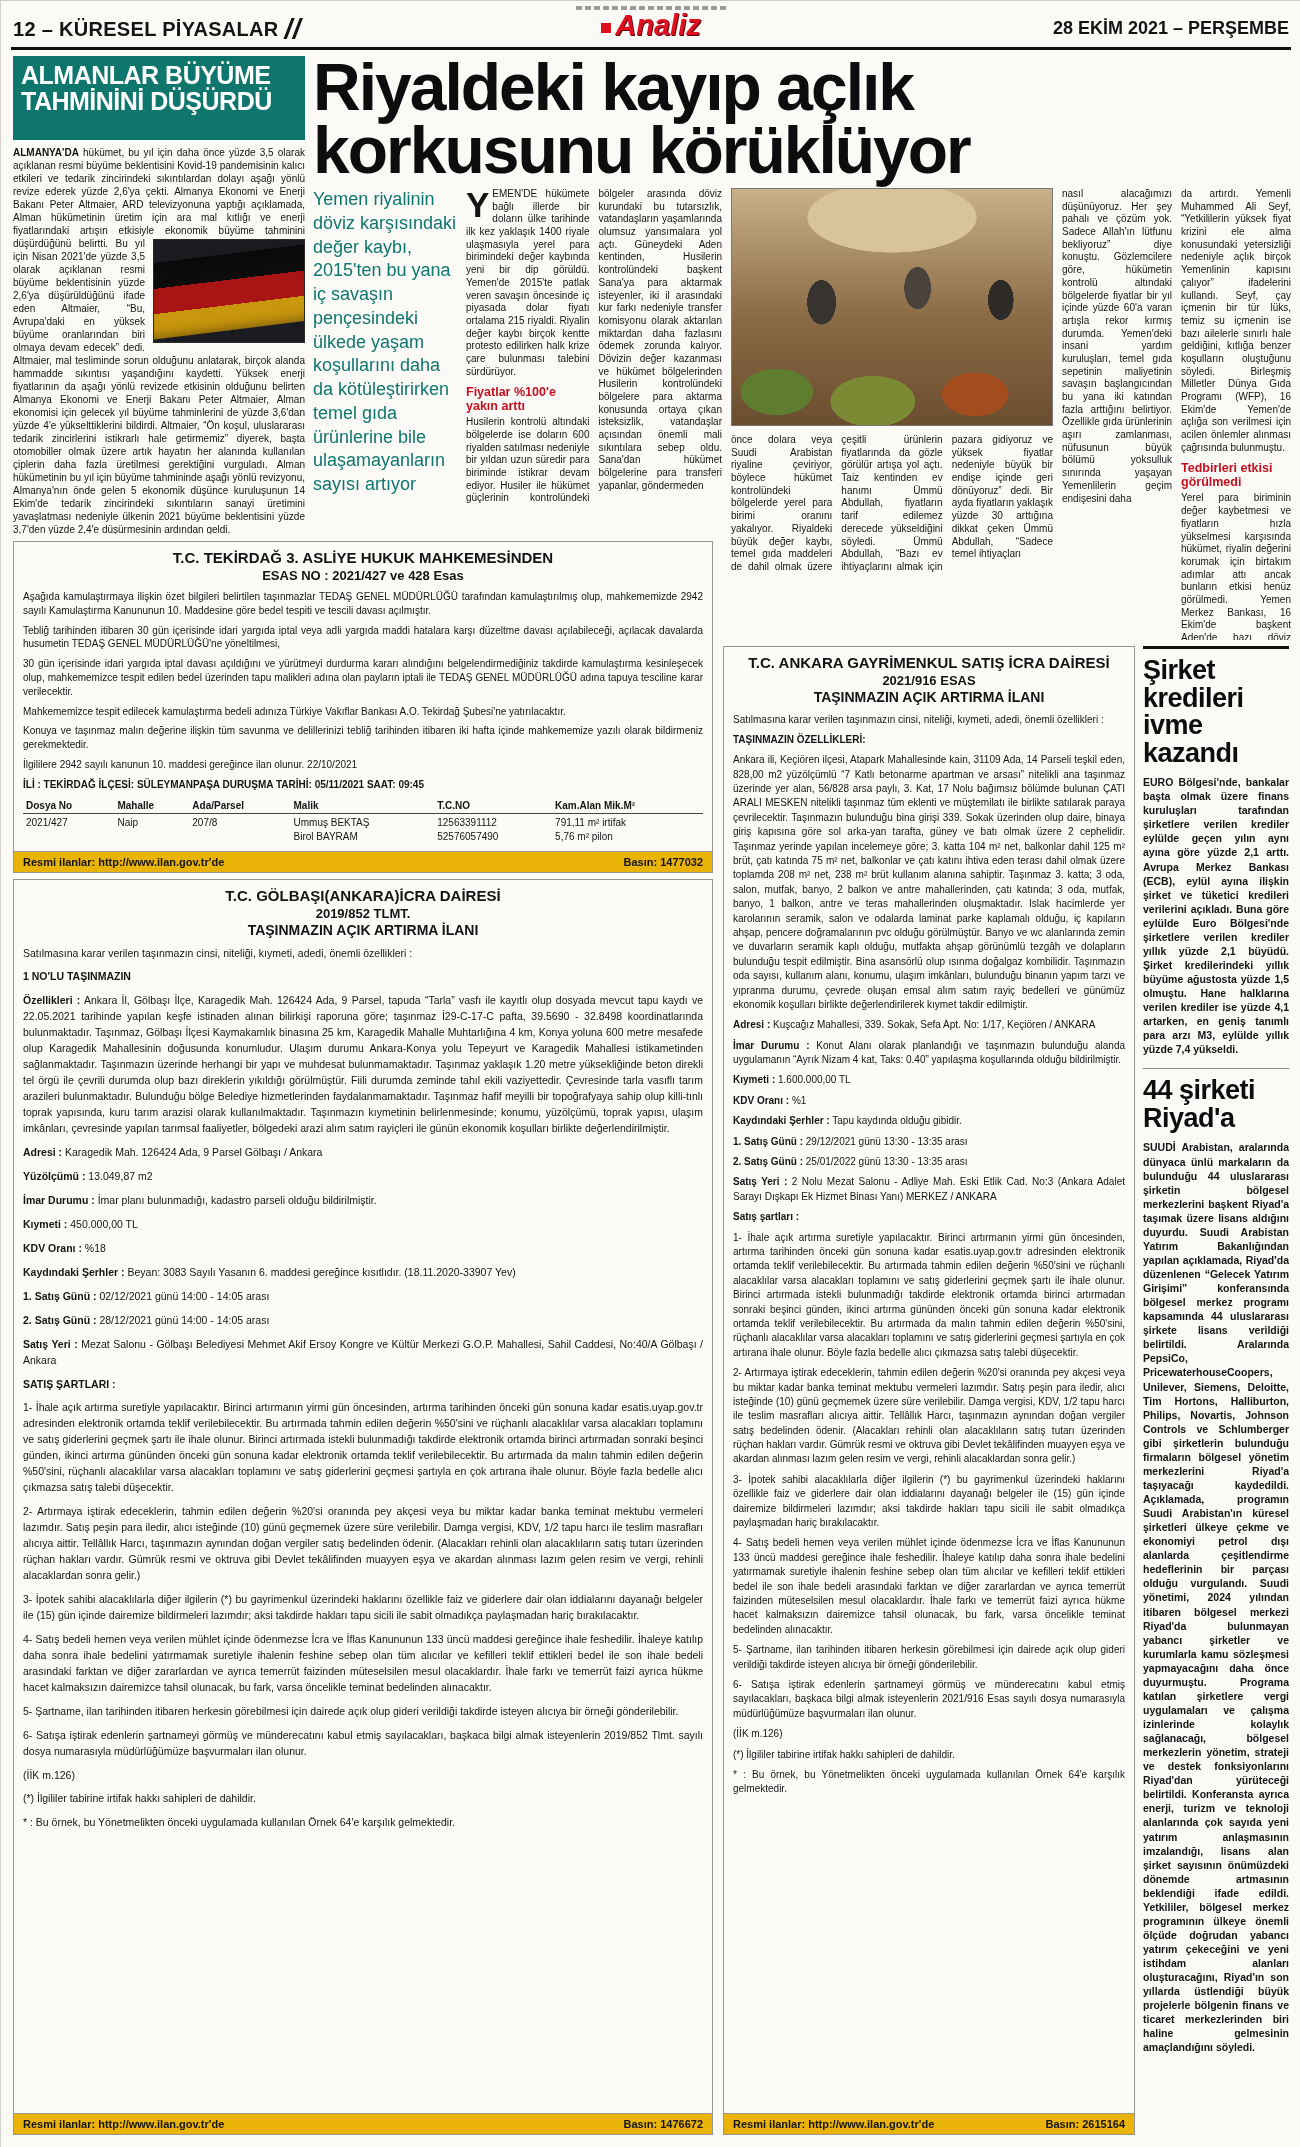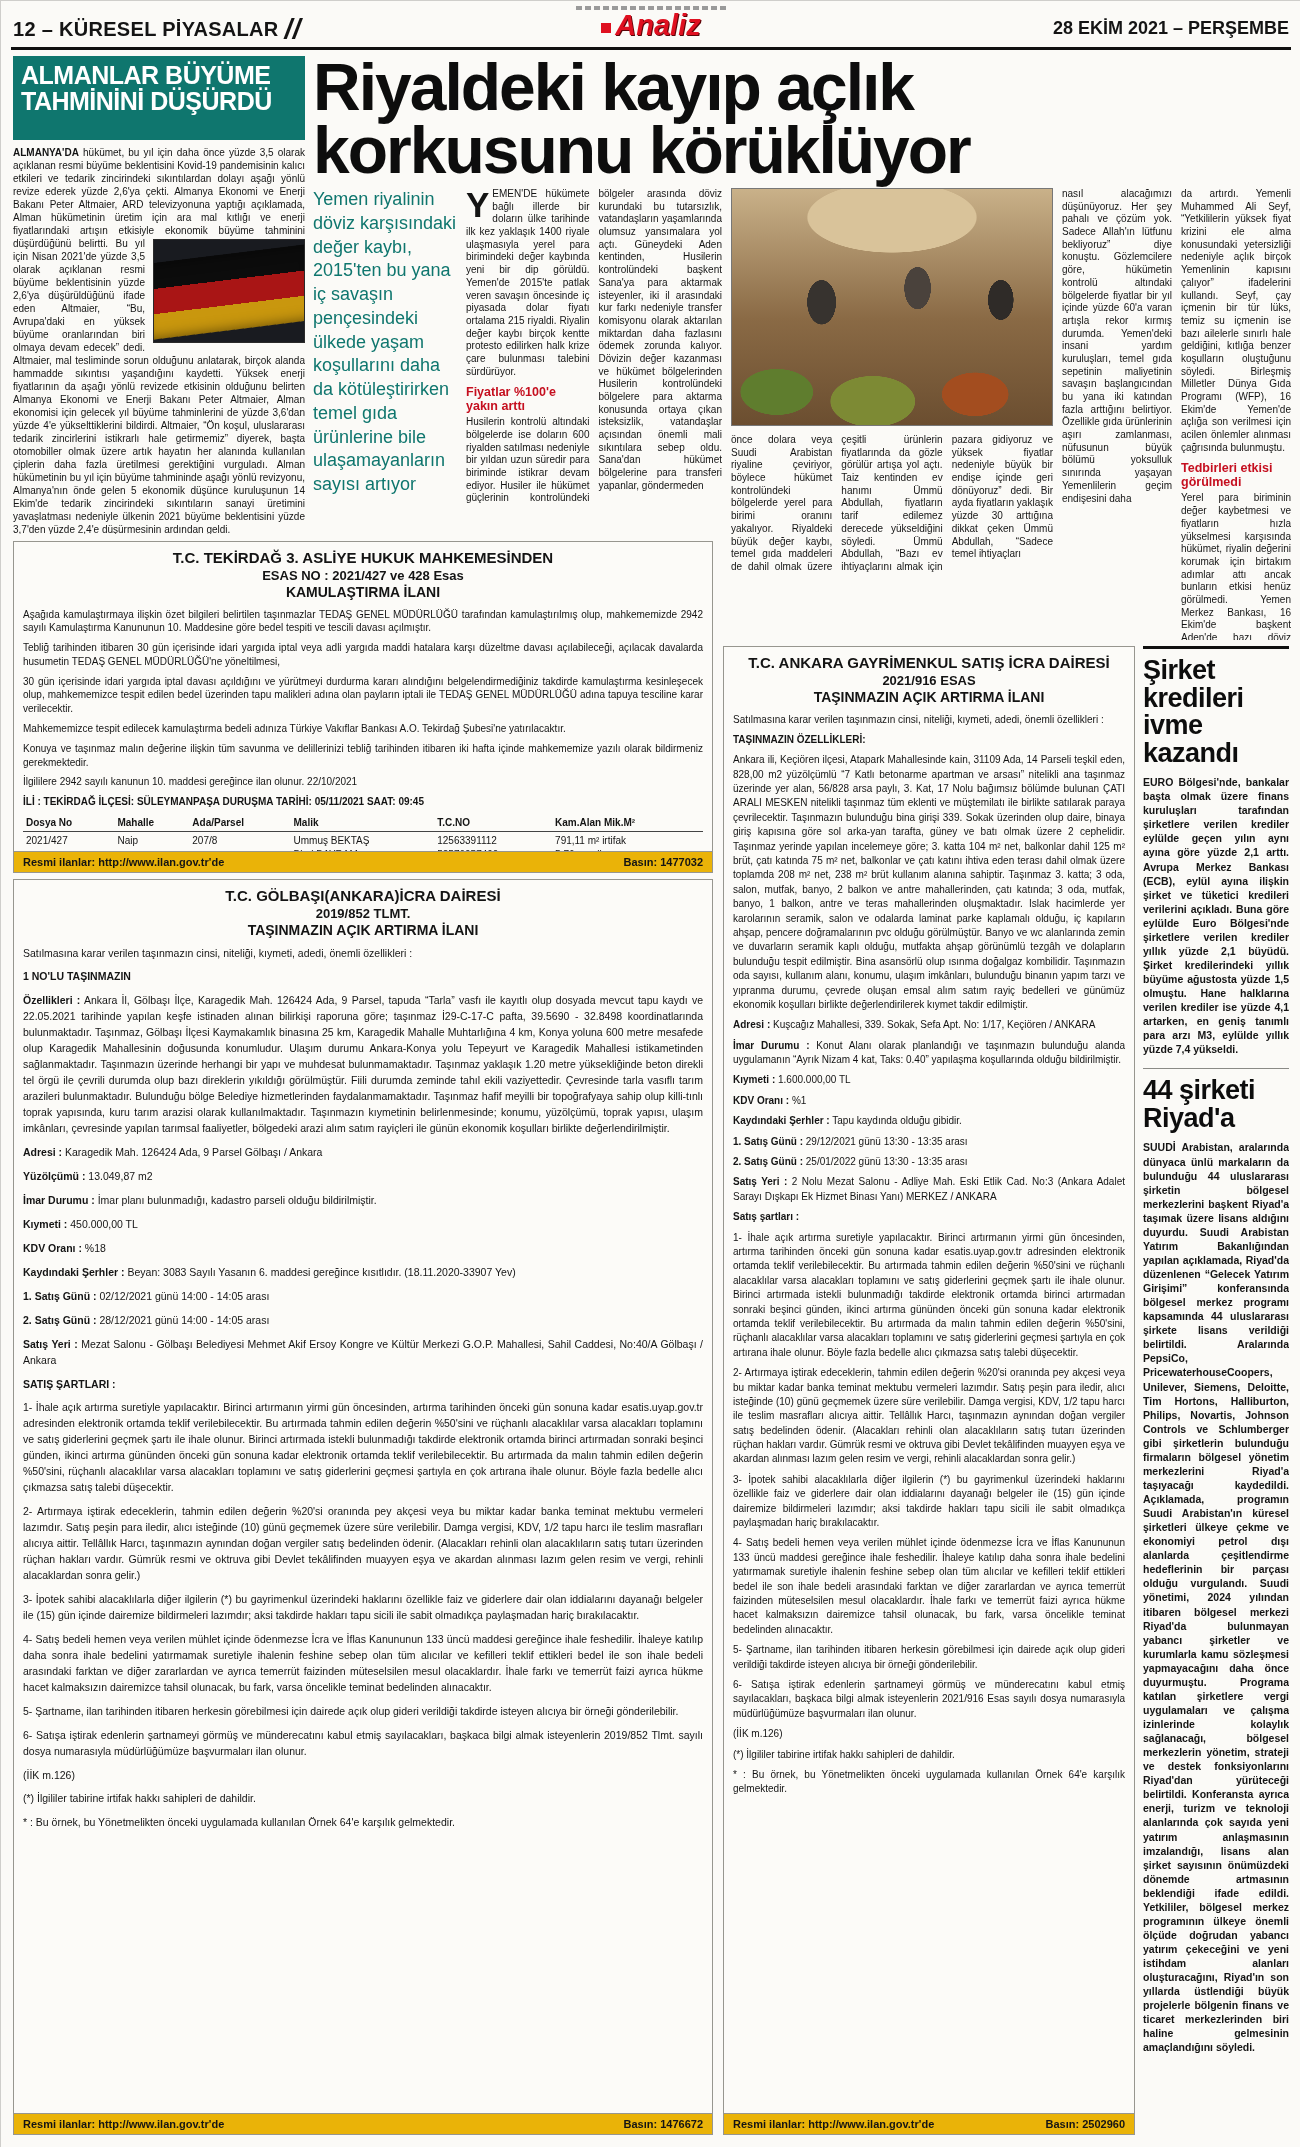--- a/index.html
+++ b/index.html
@@ -121,21 +121,20 @@
       <span>da artırdı. Yemenli Muhammed Ali Seyf, “Yetkililerin yüksek fiyat krizini ele alma konusundaki yetersizliği nedeniyle açlık birçok Yemenlinin kapısını çalıyor” ifadelerini kullandı. Seyf, çay içmenin bir tür lüks, temiz su içmenin ise bazı ailelerle sınırlı hale geldiğini, kıtlığa benzer koşulların oluştuğunu söyledi. Birleşmiş Milletler Dünya Gıda Programı (WFP), 16 Ekim'de Yemen'de açlığa son verilmesi için acilen önlemler alınması çağrısında bulunmuştu.</span>
       <span class="subhead">Tedbirleri etkisi görülmedi</span>
       <span>Yerel para biriminin değer kaybetmesi ve fiyatların hızla yükselmesi karşısında hükümet, riyalin değerini korumak için birtakım adımlar attı ancak bunların etkisi henüz görülmedi. Yemen Merkez Bankası, 16 Ekim'de başkent Aden'de bazı döviz kuruluşlarının ruhsatını iptal ettiğini açıkladı.</span>
     </div>
   </div>
 
   <div class="notice notice-tekirdag">
     <div class="notice-head">
       <div class="nh1">T.C. TEKİRDAĞ 3. ASLİYE HUKUK MAHKEMESİNDEN</div>
       <div class="nh2">ESAS NO : 2021/427 ve 428 Esas</div>
-      <div class="nh3">KAMULAŞTIRMA İLANI</div>
     </div>
     <div class="notice-body">
       <p>Aşağıda kamulaştırmaya ilişkin özet bilgileri belirtilen taşınmazlar TEDAŞ GENEL MÜDÜRLÜĞÜ tarafından kamulaştırılmış olup, mahkememizde 2942 sayılı Kamulaştırma Kanununun 10. Maddesine göre bedel tespiti ve tescili davası açılmıştır.</p>
       <p>Tebliğ tarihinden itibaren 30 gün içerisinde idari yargıda iptal veya adli yargıda maddi hatalara karşı düzeltme davası açılabileceği, açılacak davalarda husumetin TEDAŞ GENEL MÜDÜRLÜĞÜ'ne yöneltilmesi,</p>
       <p>30 gün içerisinde idari yargıda iptal davası açıldığını ve yürütmeyi durdurma kararı alındığını belgelendirmediğiniz takdirde kamulaştırma kesinleşecek olup, mahkememizce tespit edilen bedel üzerinden tapu malikleri adına olan payların iptali ile TEDAŞ GENEL MÜDÜRLÜĞÜ adına tapuya tesciline karar verilecektir.</p>
       <p>Mahkememizce tespit edilecek kamulaştırma bedeli adınıza Türkiye Vakıflar Bankası A.O. Tekirdağ Şubesi'ne yatırılacaktır.</p>
       <p>Konuya ve taşınmaz malın değerine ilişkin tüm savunma ve delillerinizi tebliğ tarihinden itibaren iki hafta içinde mahkememize yazılı olarak bildirmeniz gerekmektedir.</p>
       <p>İlgililere 2942 sayılı kanunun 10. maddesi gereğince ilan olunur. 22/10/2021</p>
       <p class="bold-line">İLİ : TEKİRDAĞ   İLÇESİ: SÜLEYMANPAŞA   DURUŞMA TARİHİ: 05/11/2021   SAAT: 09:45</p>
       <table class="tek-table">
@@ -238,21 +237,21 @@
       <p>3- İpotek sahibi alacaklılarla diğer ilgilerin (*) bu gayrimenkul üzerindeki haklarını özellikle faiz ve giderlere dair olan iddialarını dayanağı belgeler ile (15) gün içinde dairemize bildirmeleri lazımdır; aksi takdirde hakları tapu sicili ile sabit olmadıkça paylaşmadan hariç bırakılacaktır.</p>
       <p>4- Satış bedeli hemen veya verilen mühlet içinde ödenmezse İcra ve İflas Kanununun 133 üncü maddesi gereğince ihale feshedilir. İhaleye katılıp daha sonra ihale bedelini yatırmamak suretiyle ihalenin feshine sebep olan tüm alıcılar ve kefilleri teklif ettikleri bedel ile son ihale bedeli arasındaki farktan ve diğer zararlardan ve ayrıca temerrüt faizinden müteselsilen mesul olacaklardır. İhale farkı ve temerrüt faizi ayrıca hükme hacet kalmaksızın dairemizce tahsil olunacak, bu fark, varsa öncelikle teminat bedelinden alınacaktır.</p>
       <p>5- Şartname, ilan tarihinden itibaren herkesin görebilmesi için dairede açık olup gideri verildiği takdirde isteyen alıcıya bir örneği gönderilebilir.</p>
       <p>6- Satışa iştirak edenlerin şartnameyi görmüş ve münderecatını kabul etmiş sayılacakları, başkaca bilgi almak isteyenlerin 2021/916 Esas sayılı dosya numarasıyla müdürlüğümüze başvurmaları ilan olunur.</p>
       <p>(İİK m.126)</p>
       <p>(*) İlgililer tabirine irtifak hakkı sahipleri de dahildir.</p>
       <p>* : Bu örnek, bu Yönetmelikten önceki uygulamada kullanılan Örnek 64'e karşılık gelmektedir.</p>
     </div>
     <div class="notice-foot">
       <span>Resmi ilanlar: http://www.ilan.gov.tr'de</span>
-      <span>Basın: 2502960</span>
+      <span>Basın: 2615164</span>
     </div>
   </div>
 
   <div class="sidebar">
     <div>
       <div class="sb-title">Şirket kredileri ivme kazandı</div>
       <div class="sb-body">
         <b>EURO</b>
         <span>Bölgesi'nde, bankalar başta olmak üzere finans kuruluşları tarafından şirketlere verilen krediler eylülde geçen yılın aynı ayına göre yüzde 2,1 arttı. Avrupa Merkez Bankası (ECB), eylül ayına ilişkin şirket ve tüketici kredileri verilerini açıkladı. Buna göre eylülde Euro Bölgesi'nde şirketlere verilen krediler yıllık yüzde 2,1 büyüdü. Şirket kredilerindeki yıllık büyüme ağustosta yüzde 1,5 olmuştu. Hane halklarına verilen krediler ise yüzde 4,1 artarken, en geniş tanımlı para arzı M3, eylülde yıllık yüzde 7,4 yükseldi.</span>
       </div>

